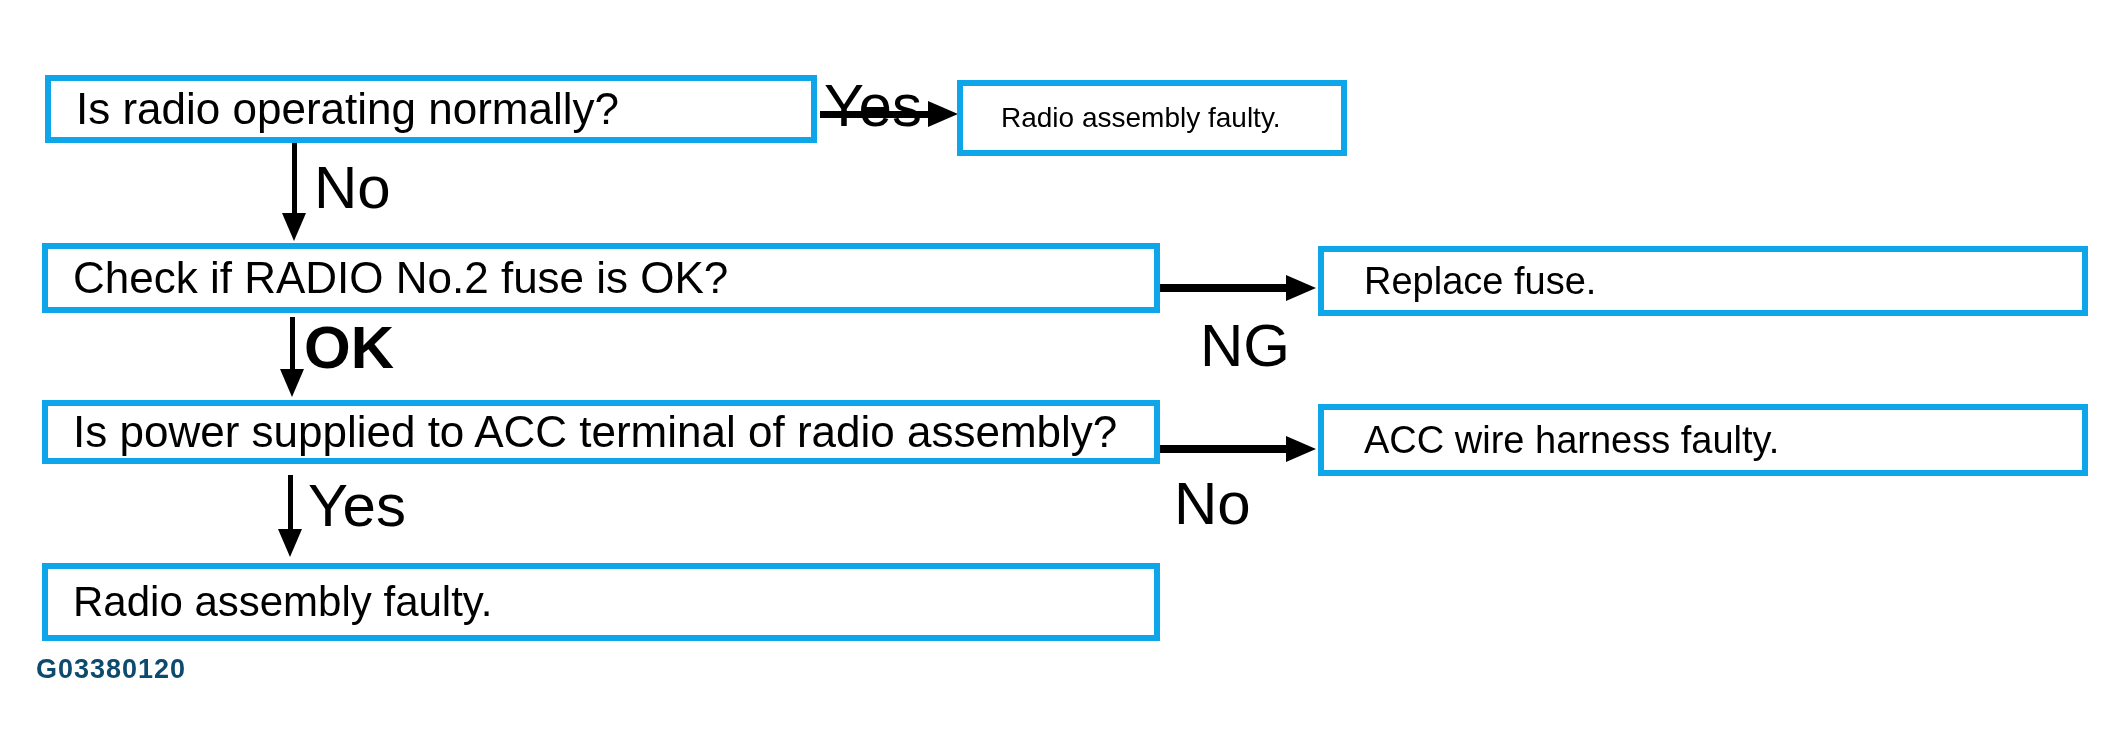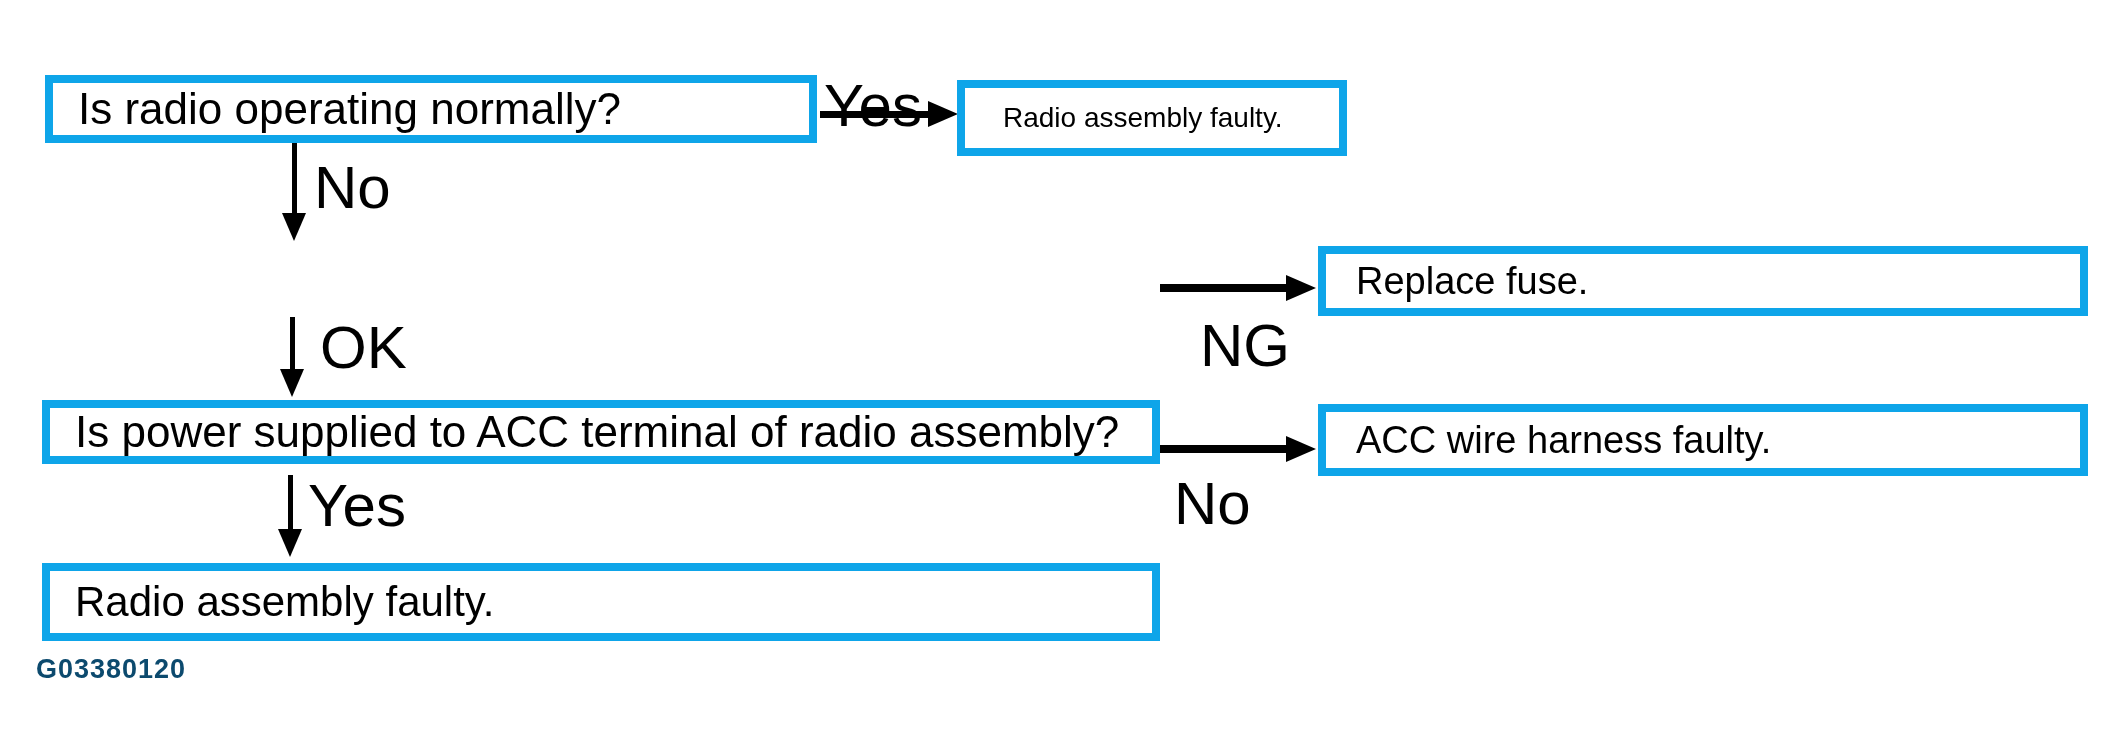--- a/index.html
+++ b/index.html
@@ -9,28 +9,28 @@
     width: 2124px;
     height: 756px;
     background: #ffffff;
     color: #000000;
     font-family: "Liberation Sans", "DejaVu Sans", sans-serif;
     overflow: hidden;
   }
   .node {
     position: absolute;
     background: #ffffff;
-    border: 8px solid #0ea5e9;
+    border: 6px solid #0ea5e9;
     display: flex;
     align-items: center;
     white-space: nowrap;
   }
   .node.q  { font-size: 44px; padding-left: 25px; }
   .node.small { font-size: 28px; padding-left: 38px; }
-  .node.ans { font-size: 38px; padding-left: 30px; }
+  .node.ans { font-size: 38px; padding-left: 40px; }
   .node.final { font-size: 42px; padding-left: 25px; }
   .edge-label {
     position: absolute;
     font-size: 60px;
     line-height: 1;
     color: #000000;
     white-space: nowrap;
   }
   .line { position: absolute; background: #000000; }
   .head { position: absolute; width: 0; height: 0; border-style: solid; border-color: transparent; }
@@ -63,36 +63,39 @@
   <div class="node small" style="left:957px; top:80px; width:390px; height:76px;">
     <span>Radio assembly faulty.</span>
   </div>
 
   <div>
     <div class="line" style="left:292px; top:143px; width:5px; height:72px;"></div>
     <div class="head down" style="left:282px; top:213px;"></div>
   </div>
   <div class="edge-label" style="left:314px; top:158px;">No</div>
 
+  <div class="node q" style="left:42px; top:243px; width:1118px; height:70px;">
+    <span>Check if RADIO No.2 fuse is OK?</span>
+  </div>
 
   <div>
     <div class="line" style="left:1160px; top:284px; width:130px; height:8px;"></div>
     <div class="head right" style="left:1286px; top:275px;"></div>
   </div>
   <div class="edge-label" style="left:1200px; top:316px;">NG</div>
 
   <div class="node ans" style="left:1318px; top:246px; width:770px; height:70px;">
     <span>Replace fuse.</span>
   </div>
 
   <div>
     <div class="line" style="left:290px; top:317px; width:5px; height:54px;"></div>
     <div class="head down" style="left:280px; top:369px;"></div>
   </div>
-  <div class="edge-label" style="left:320px; top:318px;">OK</div>
+  <div class="edge-label" style="left:304px; top:318px;font-weight:bold;">OK</div>
 
   <div class="node q" style="left:42px; top:400px; width:1118px; height:64px;">
     <span>Is power supplied to ACC terminal of radio assembly?</span>
   </div>
 
   <div>
     <div class="line" style="left:1160px; top:445px; width:130px; height:8px;"></div>
     <div class="head right" style="left:1286px; top:436px;"></div>
   </div>
   <div class="edge-label" style="left:1174px; top:474px;">No</div>

